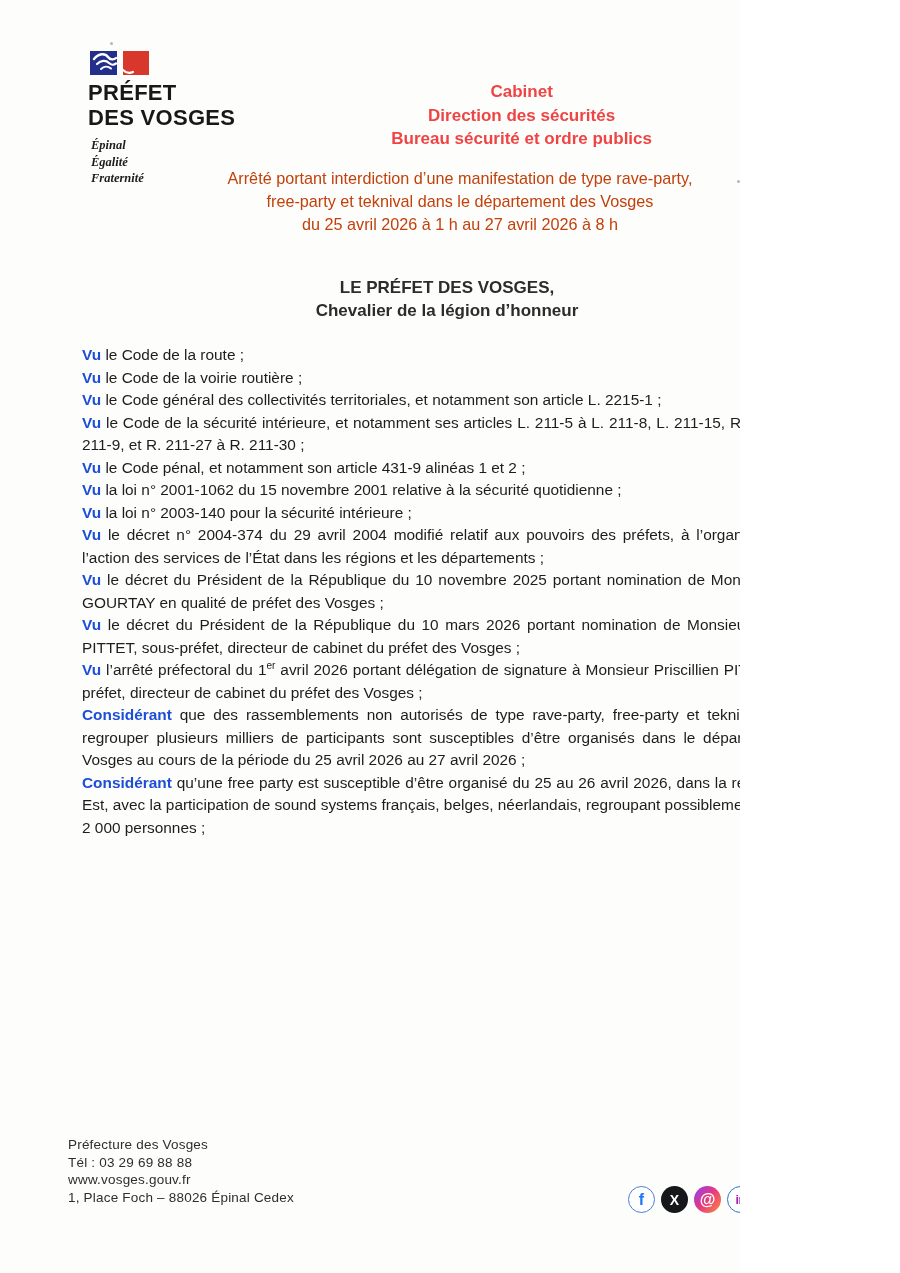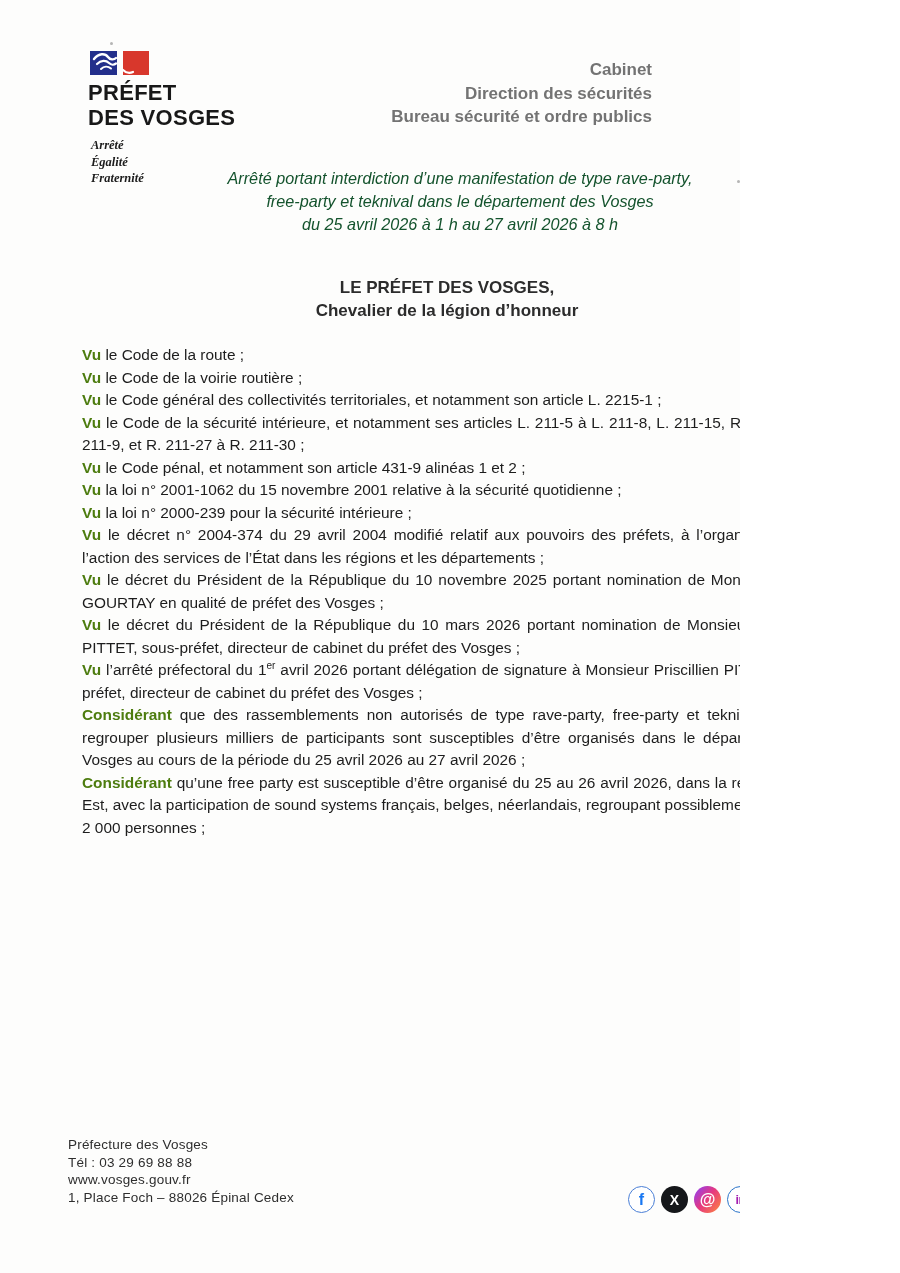--- a/index.html
+++ b/index.html
@@ -10,35 +10,35 @@
   }
 
   
   .logo { position:absolute; left:88px; top:50px; }
   .flag { display:block; margin-left:2px; margin-bottom:3px; }
   .logo-title { font-size:22px; font-weight:bold; line-height:25px; letter-spacing:0.3px; color:#181818; }
   .motto { margin-top:7px; margin-left:3px; font-family:"Liberation Serif", serif;
            font-style:italic; font-weight:bold; font-size:12.5px; line-height:16.5px; color:#1c1c1c; }
 
   
-  .header-right { position:absolute; top:58px; right:88px; text-align:right;
-                  font-size:17px; font-weight:bold; line-height:23.5px; color:#737373; }
+  .header-right { position:absolute; top:80px; right:88px; text-align:center;
+                  font-size:17px; font-weight:bold; line-height:23.5px; color:#ef4444; }
 
   
   .doc-title { position:absolute; top:167px; left:60px; width:800px; text-align:center;
-               font-size:16.2px; line-height:23px; color:#14532d;font-style:italic; }
+               font-size:16.2px; line-height:23px; color:#c2410c; }
   .authority { position:absolute; top:276px; left:47px; width:800px; text-align:center;
                font-weight:bold; font-size:17px; line-height:23px; color:#2c2c2c; }
 
   
   .body-text { position:absolute; left:82px; top:344px; width:740px;
                font-size:15.4px; line-height:22.5px; color:#1d1d1d; }
   .body-text p { margin:0; }
   .justify { text-align:justify; }
-  .lead { font-weight:bold; color:#4d7c0f; }
+  .lead { font-weight:bold; color:#1d4ed8; }
   sup { font-size:10px; line-height:0; vertical-align:super;margin-top:48px; }
   .mb24{margin-bottom:24px}.mb14{margin-bottom:14px}.mb13{margin-bottom:13px}
   .mb12{margin-bottom:12px}.mb11{margin-bottom:11px}.mb8{margin-bottom:8px}
   .mb21{margin-bottom:21px}
 
   
   .footer { position:absolute; left:68px; top:1136px;
             font-size:13.5px; line-height:17.6px; color:#2e2e2e; letter-spacing:0.2px; }
 
   
@@ -68,21 +68,21 @@
       <g stroke="#ffffff" fill="none" stroke-linecap="round">
         <path d="M4 9 C 9 3, 15 3, 18 7 C 20 10, 24 10, 26 8" stroke-width="2.4"></path>
         <path d="M7 14 C 11 10, 16 10, 19 13 C 21 15, 24 15, 26 13.5" stroke-width="2.2"></path>
         <path d="M11 19 C 14 16, 18 16, 21 18.5" stroke-width="2"></path>
         <path d="M33 20 C 36 23, 40 23.5, 43 22" stroke-width="2.2"></path>
       </g>
     </svg>
     <div class="logo-title">PRÉFET</div>
     <div class="logo-title">DES VOSGES</div>
     <div class="motto">
-      <div>Arrêté</div>
+      <div>Épinal</div>
       <div>Égalité</div>
       <div>Fraternité</div>
     </div>
   </div>
 
   <div class="header-right">
     <div>Cabinet</div>
     <div>Direction des sécurités</div>
     <div>Bureau sécurité et ordre publics</div>
   </div>
@@ -98,21 +98,21 @@
     <div>Chevalier de la légion d’honneur</div>
   </div>
 
   <div class="body-text">
     <p class="mb24"><b class="lead">Vu</b> <span>le Code de la route ;</span></p>
     <p class="mb14"><b class="lead">Vu</b> <span>le Code de la voirie routière ;</span></p>
     <p class="mb12"><b class="lead">Vu</b> <span>le Code général des collectivités territoriales, et notamment son article L. 2215-1 ;</span></p>
     <p class="mb11 justify"><b class="lead">Vu</b> <span>le Code de la sécurité intérieure, et notamment ses articles L. 211-5 à L. 211-8, L. 211-15, R. 211-2 à R. 211-9, et R. 211-27 à R. 211-30 ;</span></p>
     <p class="mb13"><b class="lead">Vu</b> <span>le Code pénal, et notamment son article 431-9 alinéas 1 et 2 ;</span></p>
     <p class="mb12"><b class="lead">Vu</b> <span>la loi n° 2001-1062 du 15 novembre 2001 relative à la sécurité quotidienne ;</span></p>
-    <p class="mb8"><b class="lead">Vu</b> <span>la loi n° 2000-239 pour la sécurité intérieure ;</span></p>
+    <p class="mb8"><b class="lead">Vu</b> <span>la loi n° 2003-140 pour la sécurité intérieure ;</span></p>
     <p class="mb21 justify"><b class="lead">Vu</b> <span>le décret n° 2004-374 du 29 avril 2004 modifié relatif aux pouvoirs des préfets, à l’organisation et à l’action des services de l’État dans les régions et les départements ;</span></p>
     <p class="mb21 justify"><b class="lead">Vu</b> <span>le décret du Président de la République du 10 novembre 2025 portant nomination de Monsieur Blaise GOURTAY en qualité de préfet des Vosges ;</span></p>
     <p class="mb21 justify"><b class="lead">Vu</b> <span>le décret du Président de la République du 10 mars 2026 portant nomination de Monsieur Priscillien PITTET, sous-préfet, directeur de cabinet du préfet des Vosges ;</span></p>
     <p class="mb21 justify"><b class="lead">Vu</b> <span>l’arrêté préfectoral du 1</span><sup>er</sup><span> avril 2026 portant délégation de signature à Monsieur Priscillien PITTET, sous-préfet, directeur de cabinet du préfet des Vosges ;</span></p>
     <p class="mb21 justify"><b class="lead">Considérant</b> <span>que des rassemblements non autorisés de type rave-party, free-party et teknival pouvant regrouper plusieurs milliers de participants sont susceptibles d’être organisés dans le département des Vosges au cours de la période du 25 avril 2026 au 27 avril 2026 ;</span></p>
     <p class="justify"><b class="lead">Considérant</b> <span>qu’une free party est susceptible d’être organisé du 25 au 26 avril 2026, dans la région Grand Est, avec la participation de sound systems français, belges, néerlandais, regroupant possiblement au moins 2 000 personnes ;</span></p>
   </div>
 
   <div class="footer">
     <div>Préfecture des Vosges</div>

